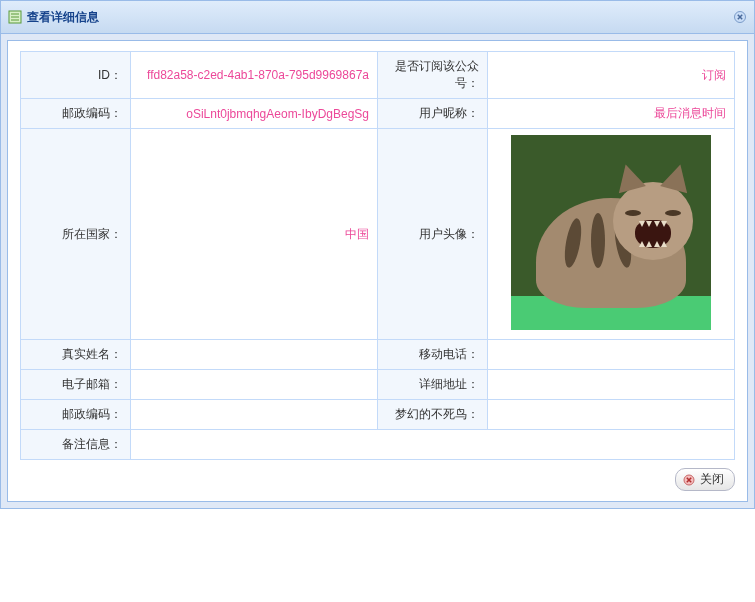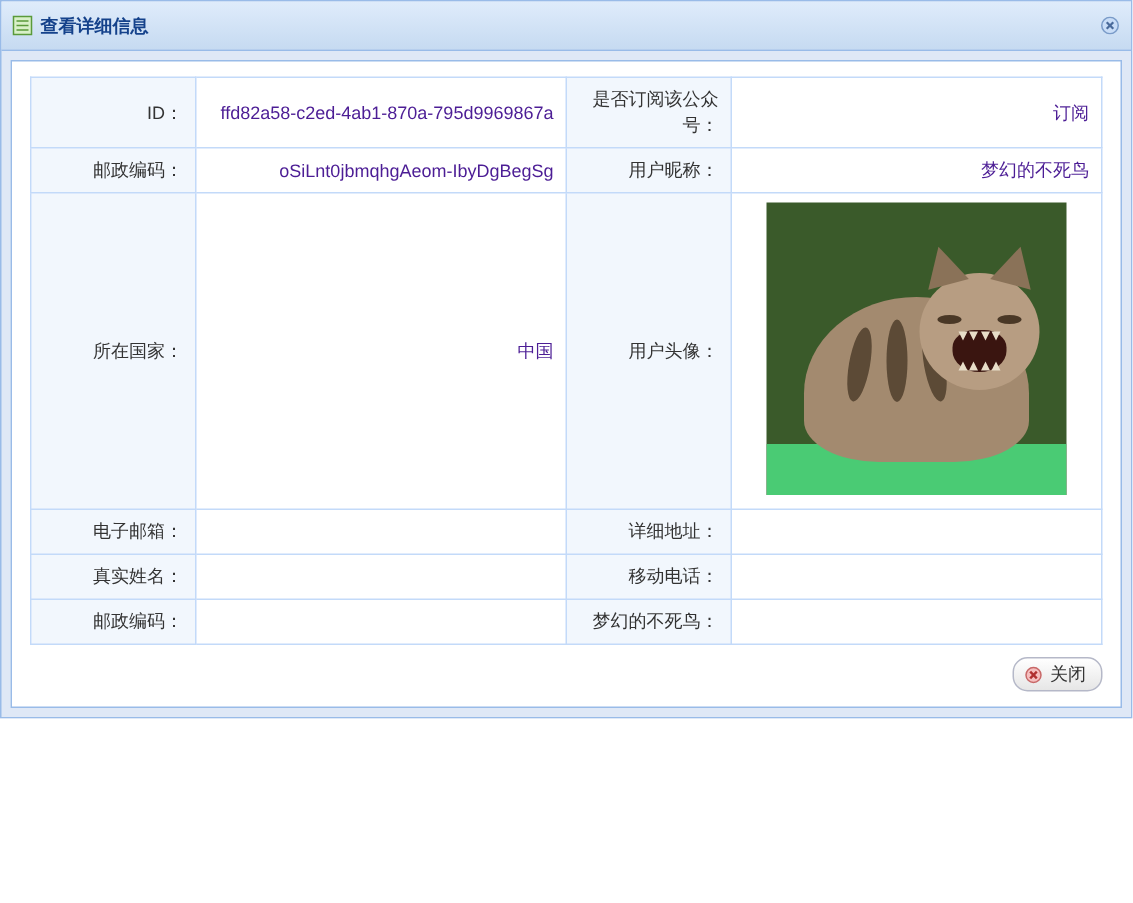--- a/index.html
+++ b/index.html
@@ -65,21 +65,21 @@
     word-wrap: break-word;
   }
   td.label {
     background: #f2f7fd;
     color: #333;
     width: 110px;
     font-weight: normal;
   }
   td.val {
     background: #fff;
-    color: #4c1d95;
+    color: #ec4899;
   }
   .avatar-cell {
     padding: 6px;
     text-align: center;
     height: 205px;
   }
   .avatar-img {
     width: 200px;
     height: 195px;
     display: inline-block;
@@ -220,21 +220,21 @@
           <tr>
         <td class="label">ID：</td>
         <td class="val">ffd82a58-c2ed-4ab1-870a-795d9969867a</td>
         <td class="label">是否订阅该公众号：</td>
         <td class="val">订阅</td>
       </tr>
       <tr>
         <td class="label">邮政编码：</td>
         <td class="val">oSiLnt0jbmqhgAeom-IbyDgBegSg</td>
         <td class="label">用户昵称：</td>
-        <td class="val">梦幻的不死鸟</td>
+        <td class="val">最后消息时间</td>
       </tr>
       <tr>
         <td class="label">所在国家：</td>
         <td class="val">中国</td>
         <td class="label">用户头像：</td>
         <td class="val avatar-cell">
           <div class="avatar-img">
             <div class="shelf"></div>
             <div class="cat-body">
               <div class="cat-stripe1"></div>
@@ -258,36 +258,40 @@
                       <span class="tooth"></span>
                       <span class="tooth"></span>
                       <span class="tooth"></span>
                     </div>
               </div>
             </div>
           </div>
         </td>
       </tr>
       <tr>
+        <td class="label">真实姓名：</td>
+        <td class="val"></td>
+        <td class="label">移动电话：</td>
+        <td class="val"></td>
+      </tr>
+      <tr>
         <td class="label">电子邮箱：</td>
         <td class="val"></td>
         <td class="label">详细地址：</td>
         <td class="val"></td>
       </tr>
       <tr>
-        <td class="label">真实姓名：</td>
-        <td class="val"></td>
-        <td class="label">移动电话：</td>
-        <td class="val"></td>
-      </tr>
-      <tr>
         <td class="label">邮政编码：</td>
         <td class="val"></td>
         <td class="label">梦幻的不死鸟：</td>
         <td class="val"></td>
+      </tr>
+      <tr>
+        <td class="label">备注信息：</td>
+        <td class="val" colspan="3"></td>
       </tr>
     </tbody>
       </table>
 
     <div class="dialog-footer">
       <button class="btn">
         <span class="btn-icon">
           <svg width="12" height="12" viewBox="0 0 12 12">
             <circle cx="6" cy="6" r="5" fill="#f5bfbf" stroke="#c86868"></circle>
             <line x1="3.8" y1="3.8" x2="8.2" y2="8.2" stroke="#b03030" stroke-width="1.6"></line>

